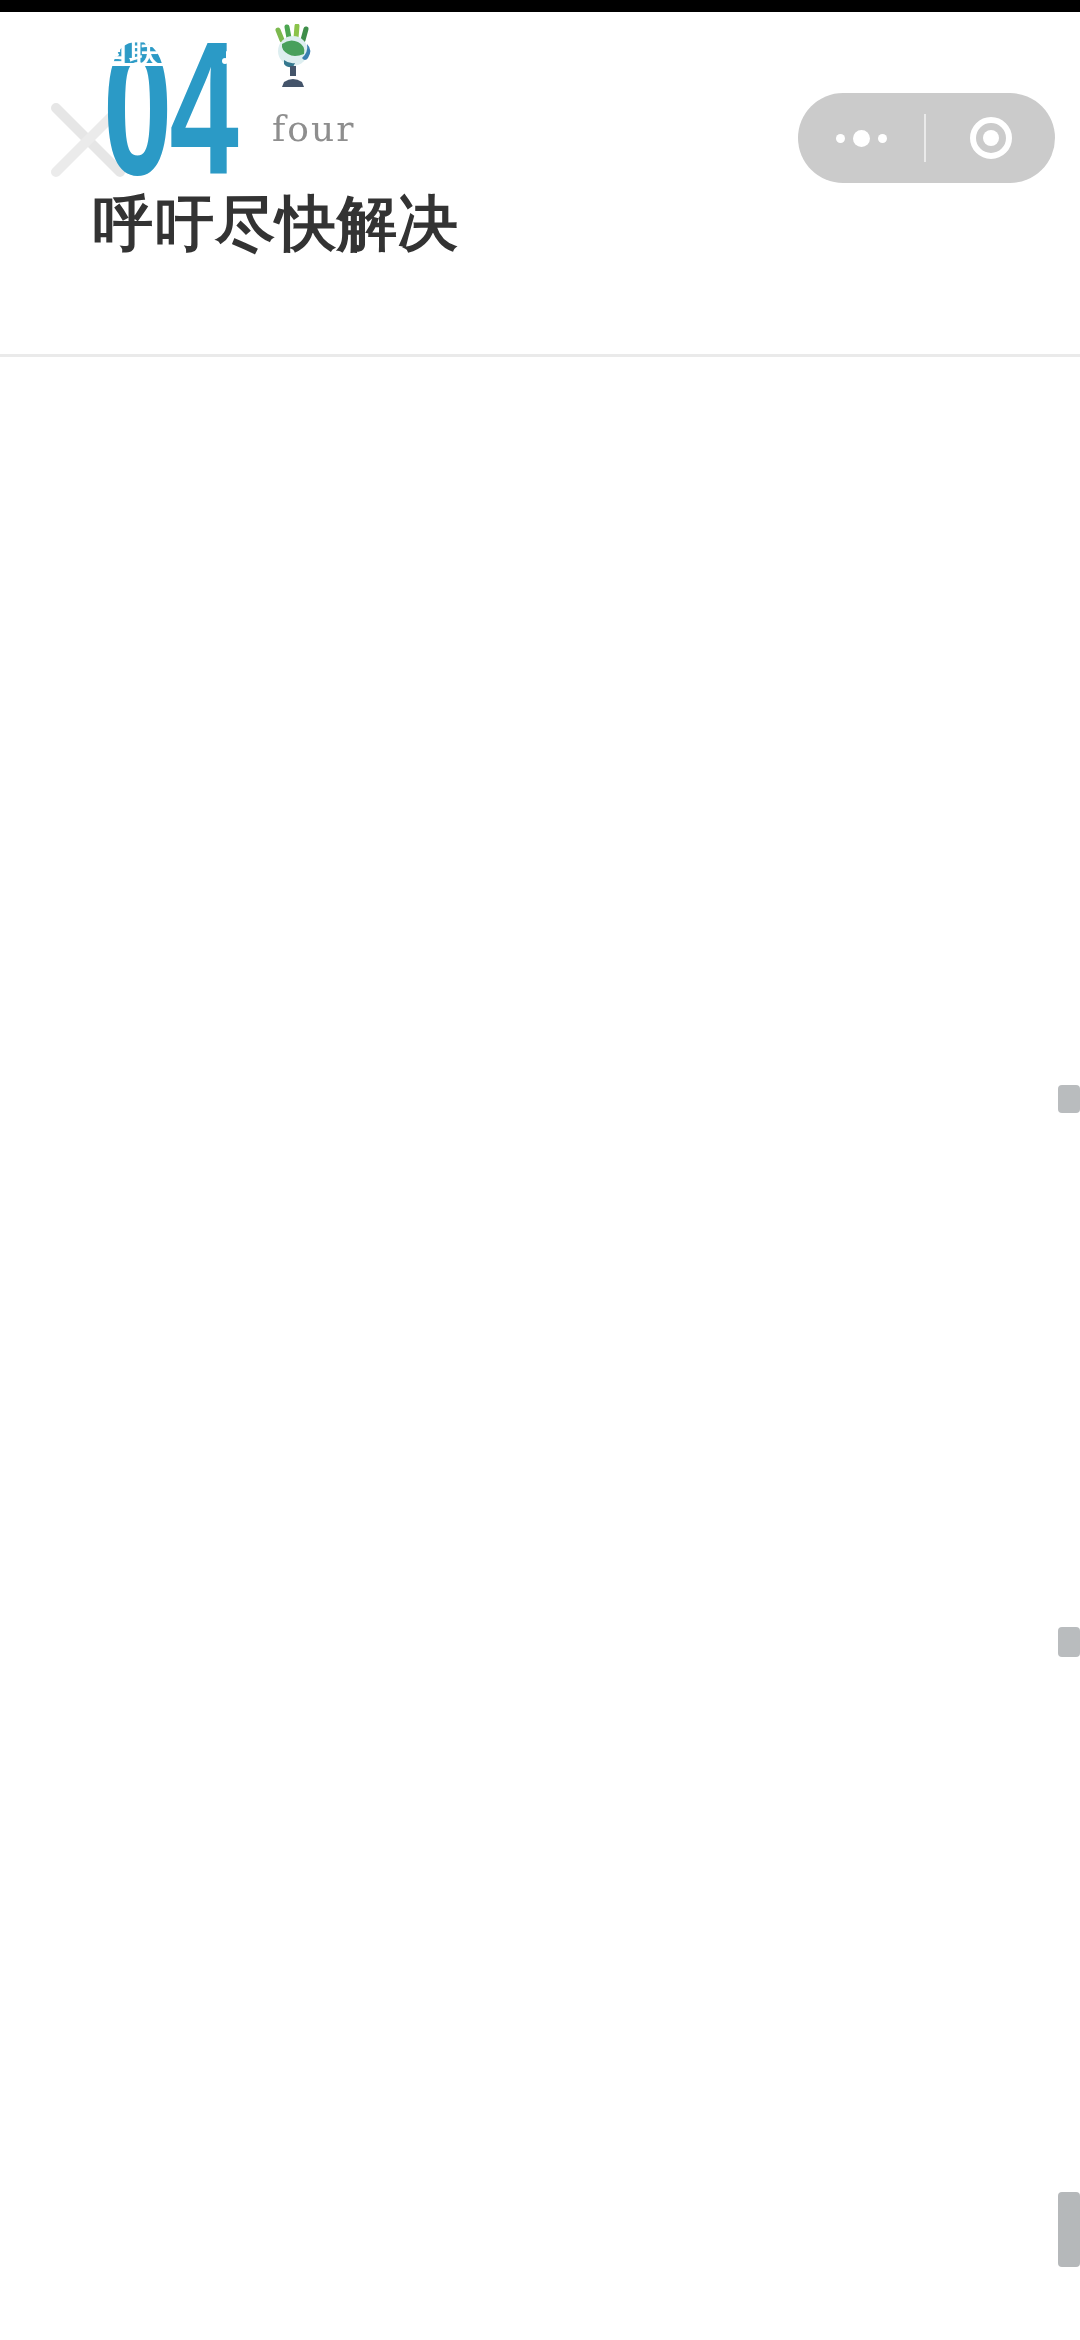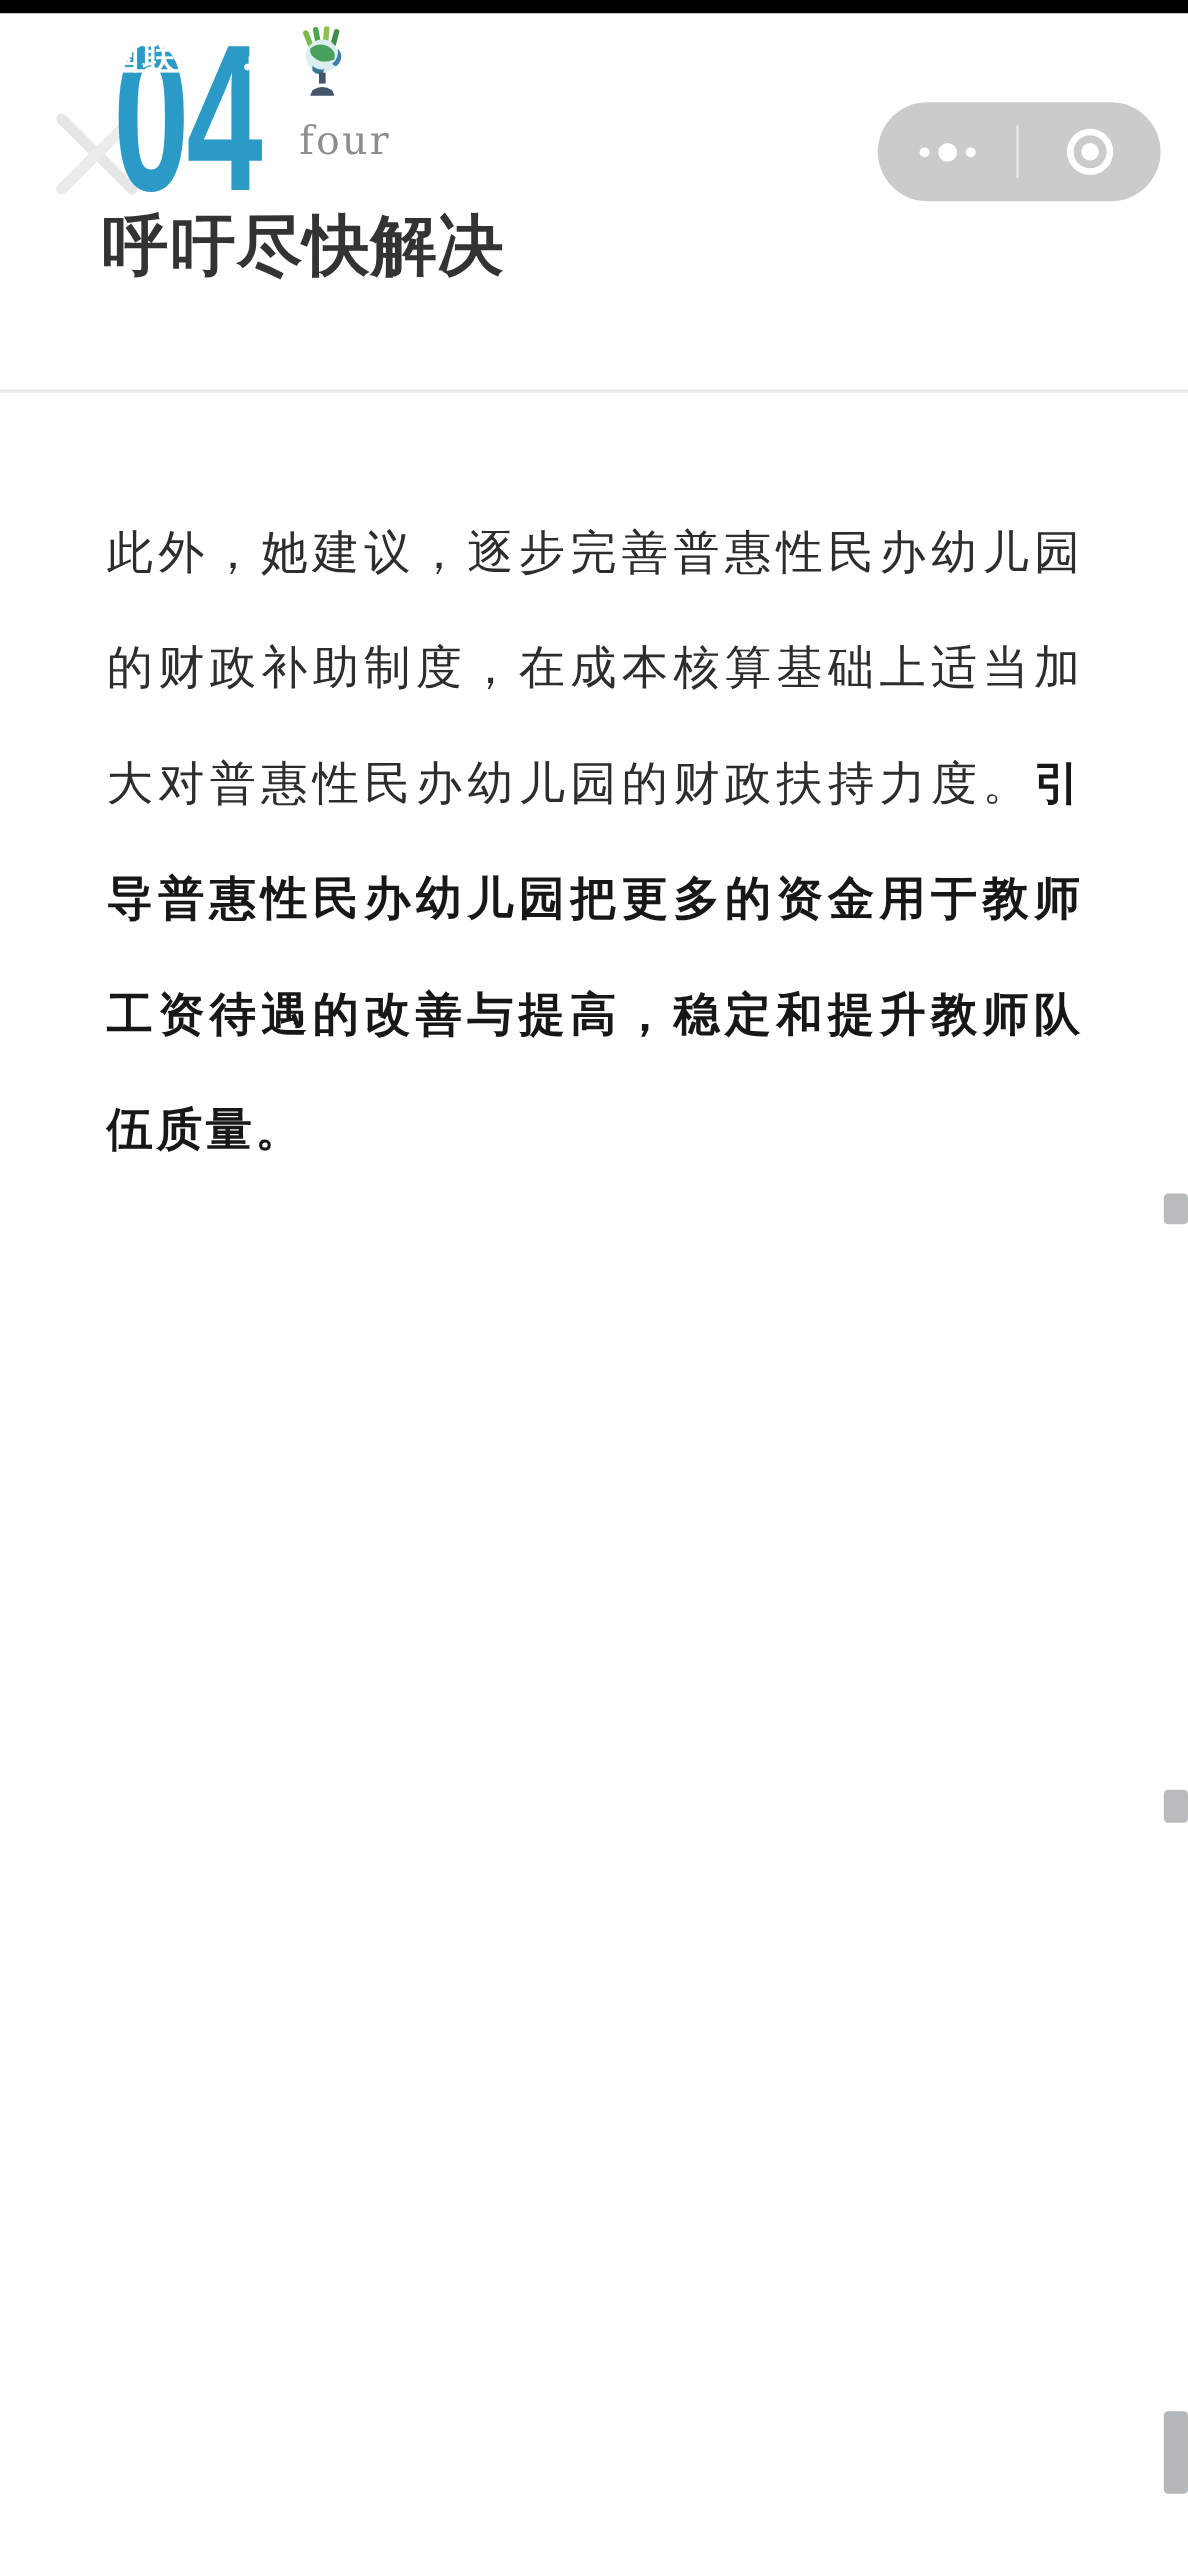--- a/index.html
+++ b/index.html
@@ -140,18 +140,17 @@
       </span>
   </button>
 </div>
 
 <div class="page-title">
   <div>呼吁尽快解决</div>
 </div>
 <div class="title-divider"></div>
 
 <div class="article">
-    <p><span class="seg">此外，她建议，逐步完善普惠性民办幼儿园的财政补助制度，在成本核算基础上适当加大对普惠性民办幼儿园的财政扶持力度。</span><span class="seg seg-bold">引导普惠性民办幼儿园把更多的资金用于教师工资待遇的改善与提高，稳定和提升教师队伍质量。</span></p>
   </div>
 
 <div class="scroll-thumb st1"></div>
 <div class="scroll-thumb st2"></div>
 <div class="scroll-thumb st3"></div>
 
 </body></html>

